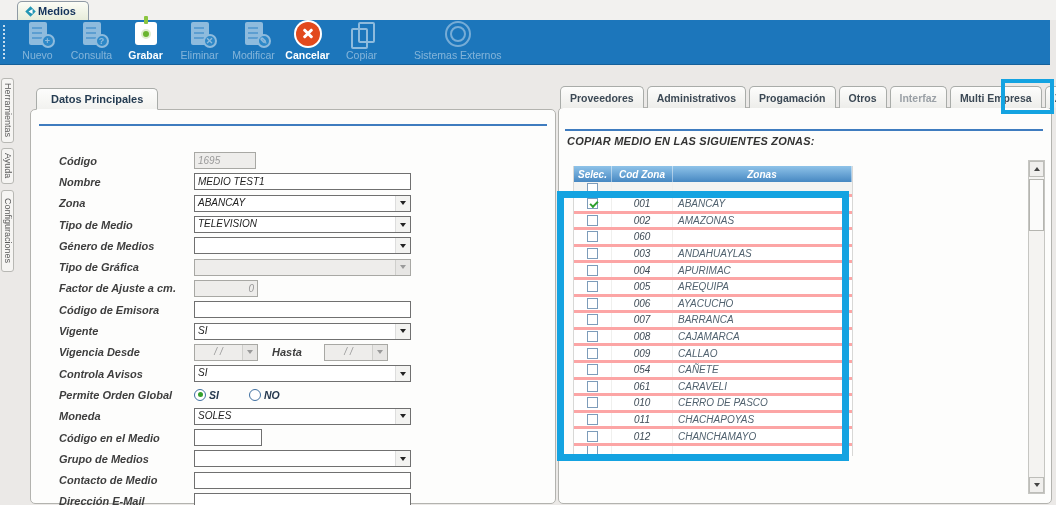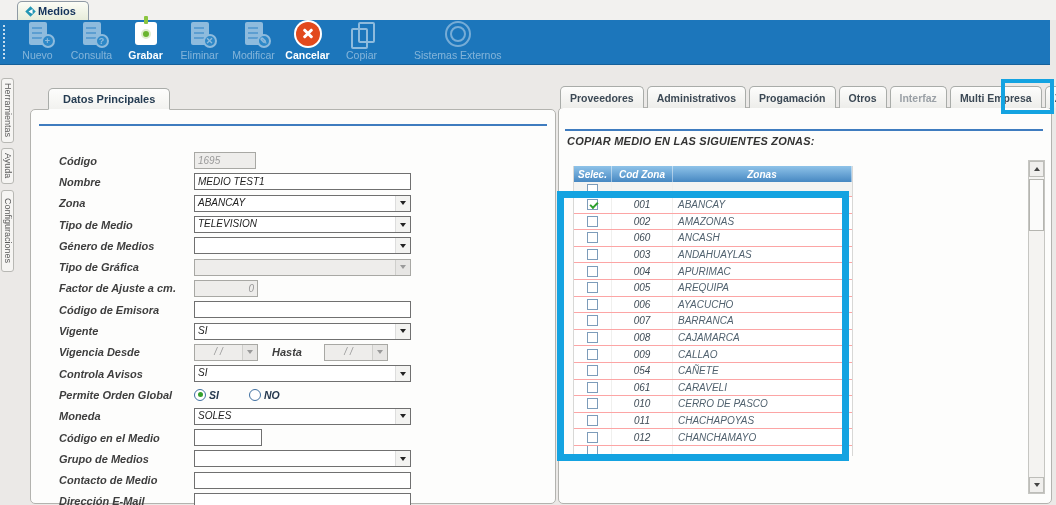--- a/index.html
+++ b/index.html
@@ -56,21 +56,21 @@
   .vtab { position:absolute; left:1px; width:13px; background:#f6f5f3; border:1px solid #b8b8b4;
     border-radius:3px; display:flex; align-items:center; justify-content:center; cursor:pointer; }
   .vtab span { writing-mode:vertical-rl; text-orientation:sideways; font-size:9px; color:#5a5a5a; white-space:nowrap; }
 
   
   .panel { position:absolute; background:#fdfdfc; border:1px solid #b3b3af; border-radius:5px;font-style:italic; }
   .left-panel  { left:30px; top:109px; width:526px; height:395px; }
   .right-panel { left:558px; top:107px; width:494px; height:397px; }
   .accent-line { position:absolute; height:2px; background:#3f7cbf; }
 
-  .lp-tab { position:absolute; left:48px; top:88px; height:22px; z-index:2; display:flex; align-items:center;
+  .lp-tab { position:absolute; left:36px; top:88px; height:22px; z-index:2; display:flex; align-items:center;
     padding:0 14px; border:1px solid #a9aca9; border-bottom:1px solid #fdfdfc; border-radius:5px 5px 0 0;
     background:linear-gradient(#fdfdfc,#f2f2ef); font-size:11px; font-weight:bold; color:#253c52; }
 
   .rtabs { position:absolute; left:560px; top:85px; height:23px; z-index:2; display:flex; gap:3px; align-items:flex-end; }
   .rtab { height:22px; padding:0 9px; border:1px solid #a9aca9; border-bottom:none; border-radius:5px 5px 0 0;
     background:linear-gradient(#fdfdfc,#ededea); font-size:10.5px; font-weight:bold; color:#3c4955;
     display:flex; align-items:center; cursor:pointer; white-space:nowrap; }
   .rtab.disabled { color:#9aa0a6; }
 
   
@@ -102,21 +102,21 @@
   .radiolbl { font-size:10.5px; font-weight:bold; color:#25384e; }
 
   
   .rp-title { position:absolute; left:8px; top:27px; font-size:11px; font-weight:bold; color:#333; letter-spacing:.2px; }
 
   .ztable { position:absolute; left:14px; top:58px; width:280px; border-left:1px solid #d8d8d6; border-right:1px solid #d8d8d6; }
   .zhead { display:flex; height:16px; background:linear-gradient(#8fc3e9,#4788c2); }
   .zhead .hc { color:#fff; font-size:10px; font-weight:bold; display:flex; align-items:center;
     justify-content:center; border-right:1px solid rgba(255,255,255,.45); }
   .c-sel { width:38px; } .c-cod { width:61px; } .c-zon { flex:1; }
-  .zrow { display:flex; height:16.6px; align-items:center; background:#fff; border-bottom:1px solid #fca5a5; }
+  .zrow { display:flex; height:16.6px; align-items:center; background:#fff; border-bottom:3px solid #fca5a5; }
   .zrow.filter { height:15px; background:#f4f4f2; }
   .zrow .cell { display:flex; align-items:center; height:100%; }
   .zrow .c-sel { justify-content:center; border-right:1px solid #f0f0ee; }
   .zrow .c-cod { justify-content:center; font-size:10px; color:#3d4a55; border-right:1px solid #f0f0ee; }
   .zrow .c-zon { font-size:10px; color:#51626f; padding-left:5px; }
   .zrow.partial { height:10px; overflow:hidden; border-bottom:none; }
   .cb { position:relative; width:11px; height:11px; border:1px solid #7d9cba; background:#fff; cursor:pointer; }
   .cb.checked::after { content:''; position:absolute; left:1.5px; top:1.5px; width:6px; height:3px;
     border-left:2px solid #2da02d; border-bottom:2px solid #2da02d; transform:rotate(-45deg); }
 
@@ -418,21 +418,20 @@
           <span class="cb"></span>
         </div>
         <div class="cell c-cod">002</div>
         <div class="cell c-zon">AMAZONAS</div>
       </div>
       <div class="zrow">
         <div class="cell c-sel">
           <span class="cb"></span>
         </div>
         <div class="cell c-cod">060</div>
-        <div class="cell c-zon">ANCASH</div>
       </div>
       <div class="zrow">
         <div class="cell c-sel">
           <span class="cb"></span>
         </div>
         <div class="cell c-cod">003</div>
         <div class="cell c-zon">ANDAHUAYLAS</div>
       </div>
       <div class="zrow">
         <div class="cell c-sel">

